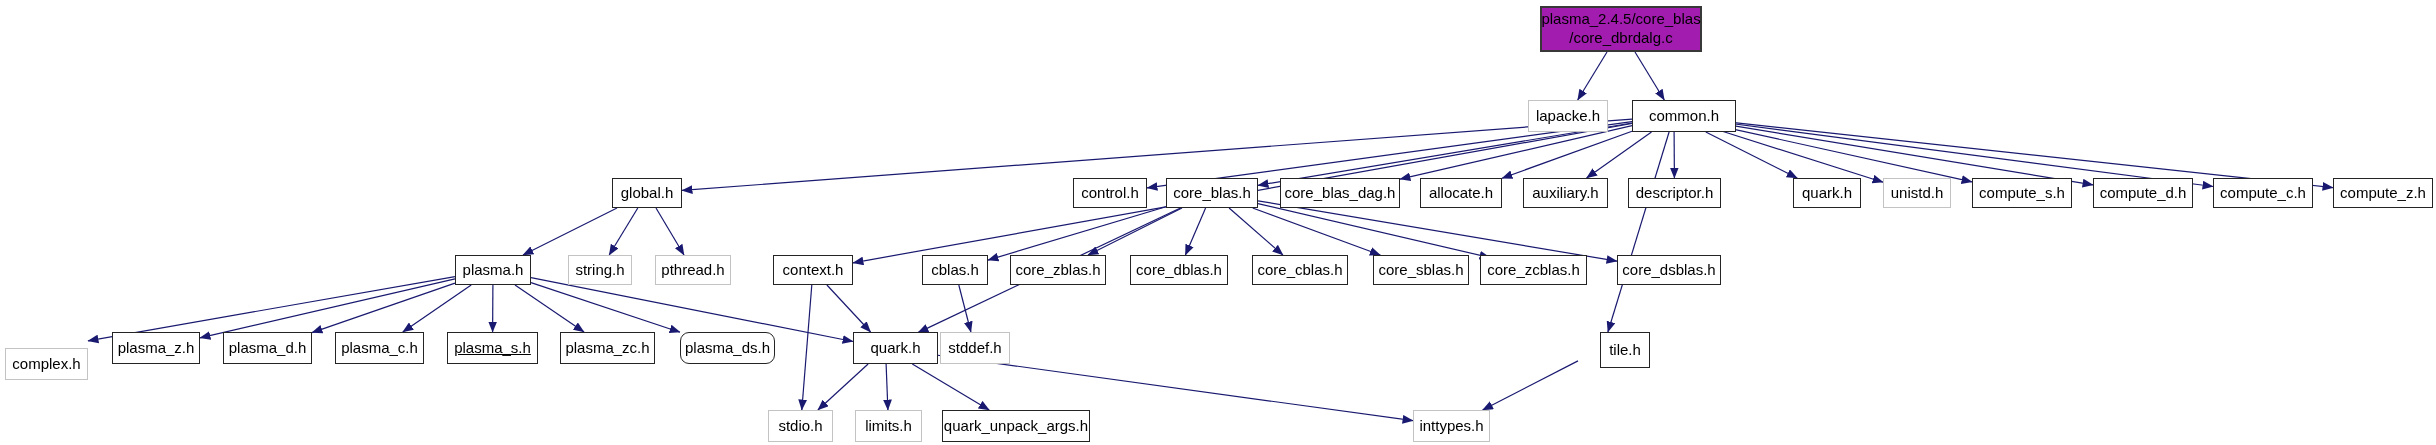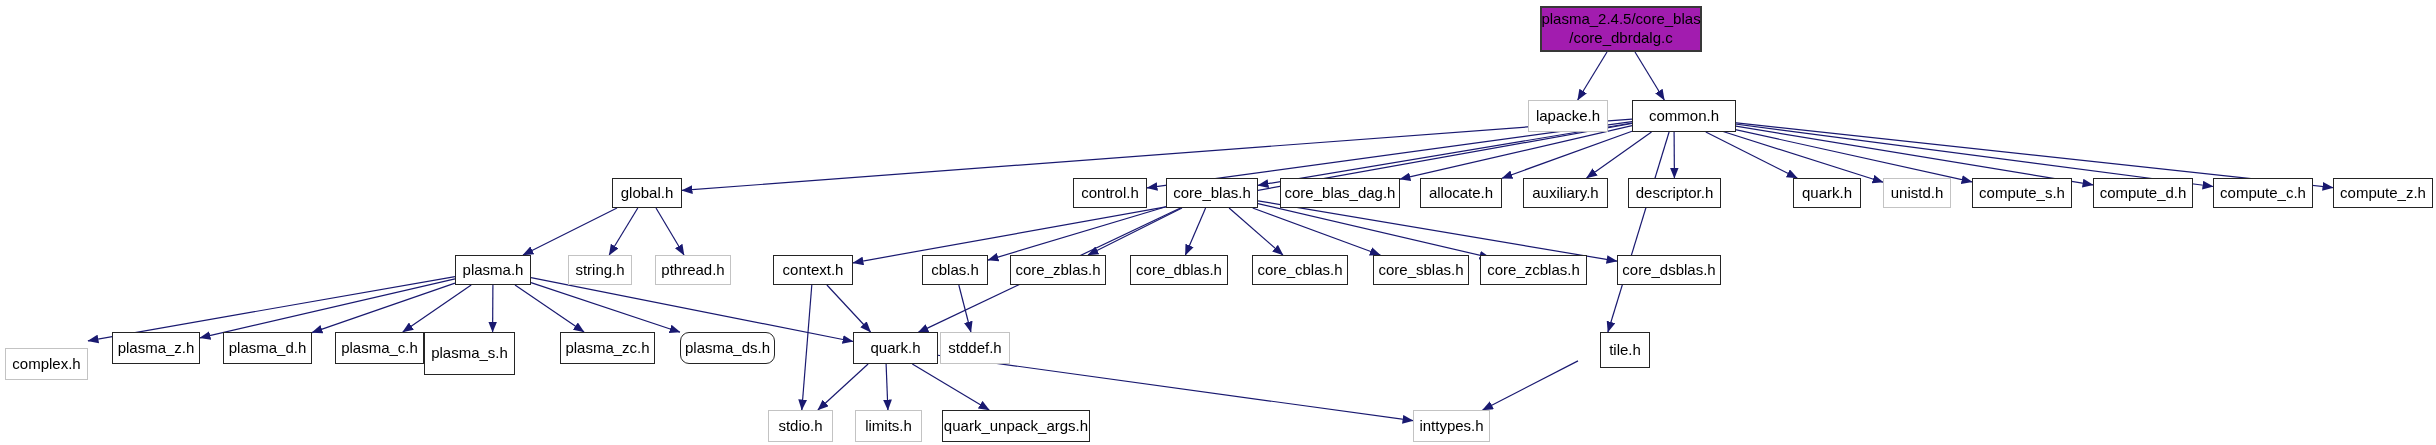--- a/index.html
+++ b/index.html
@@ -105,21 +105,21 @@
     <div class="node internal" style="left: 1010px; top: 255px; width: 96px; height: 30px;"><span>core_zblas.h</span></div>
     <div class="node internal" style="left: 1130px; top: 255px; width: 98px; height: 30px;"><span>core_dblas.h</span></div>
     <div class="node internal" style="left: 1252px; top: 255px; width: 96px; height: 30px;"><span>core_cblas.h</span></div>
     <div class="node internal" style="left: 1373px; top: 255px; width: 96px; height: 30px;"><span>core_sblas.h</span></div>
     <div class="node internal" style="left: 1480px; top: 255px; width: 107px; height: 30px;"><span>core_zcblas.h</span></div>
     <div class="node internal" style="left: 1617px; top: 255px; width: 104px; height: 30px;"><span>core_dsblas.h</span></div>
     <div class="node external" style="left: 5px; top: 348px; width: 83px; height: 32px;"><span>complex.h</span></div>
     <div class="node internal" style="left: 112px; top: 332px; width: 88px; height: 32px;"><span>plasma_z.h</span></div>
     <div class="node internal" style="left: 223px; top: 332px; width: 89px; height: 32px;"><span>plasma_d.h</span></div>
     <div class="node internal" style="left: 335px; top: 332px; width: 89px; height: 32px;"><span>plasma_c.h</span></div>
-    <div class="node internal" style="left: 424px; top: 332px; width: 91px; height: 43px;"><span>plasma_s.h</span></div>
+    <div class="node internal" style="left: 447px; top: 332px; width: 91px; height: 32px; text-decoration: underline;"><span>plasma_s.h</span></div>
     <div class="node internal" style="left: 560px; top: 332px; width: 95px; height: 32px;"><span>plasma_zc.h</span></div>
     <div class="node internal" style="left: 680px; top: 332px; width: 95px; height: 32px; border-radius: 9px;"><span>plasma_ds.h</span></div>
     <div class="node internal" style="left: 853px; top: 332px; width: 85px; height: 32px;"><span>quark.h</span></div>
     <div class="node external" style="left: 940px; top: 332px; width: 70px; height: 32px;"><span>stddef.h</span></div>
     <div class="node internal" style="left: 1600px; top: 332px; width: 50px; height: 36px;"><span>tile.h</span></div>
     <div class="node external" style="left: 768px; top: 410px; width: 65px; height: 32px;"><span>stdio.h</span></div>
     <div class="node external" style="left: 855px; top: 410px; width: 67px; height: 32px;"><span>limits.h</span></div>
     <div class="node internal" style="left: 942px; top: 410px; width: 148px; height: 32px;"><span>quark_unpack_args.h</span></div>
     <div class="node external" style="left: 1413px; top: 410px; width: 77px; height: 32px;"><span>inttypes.h</span></div>
   </div>

